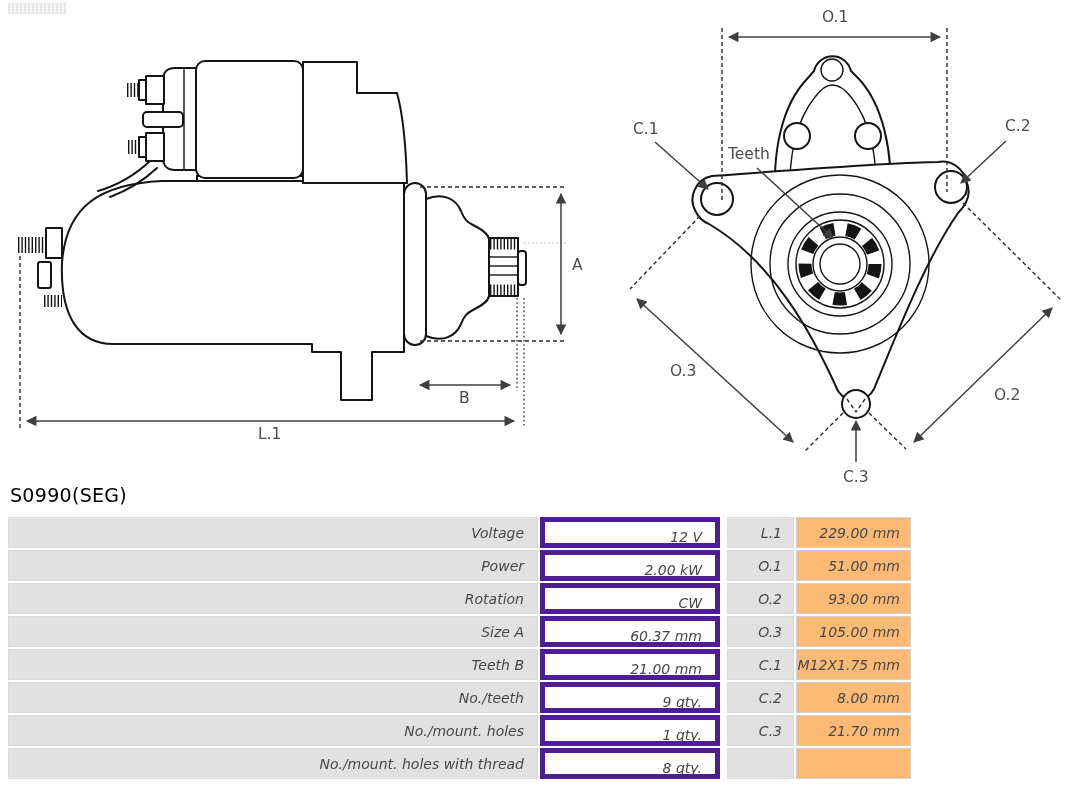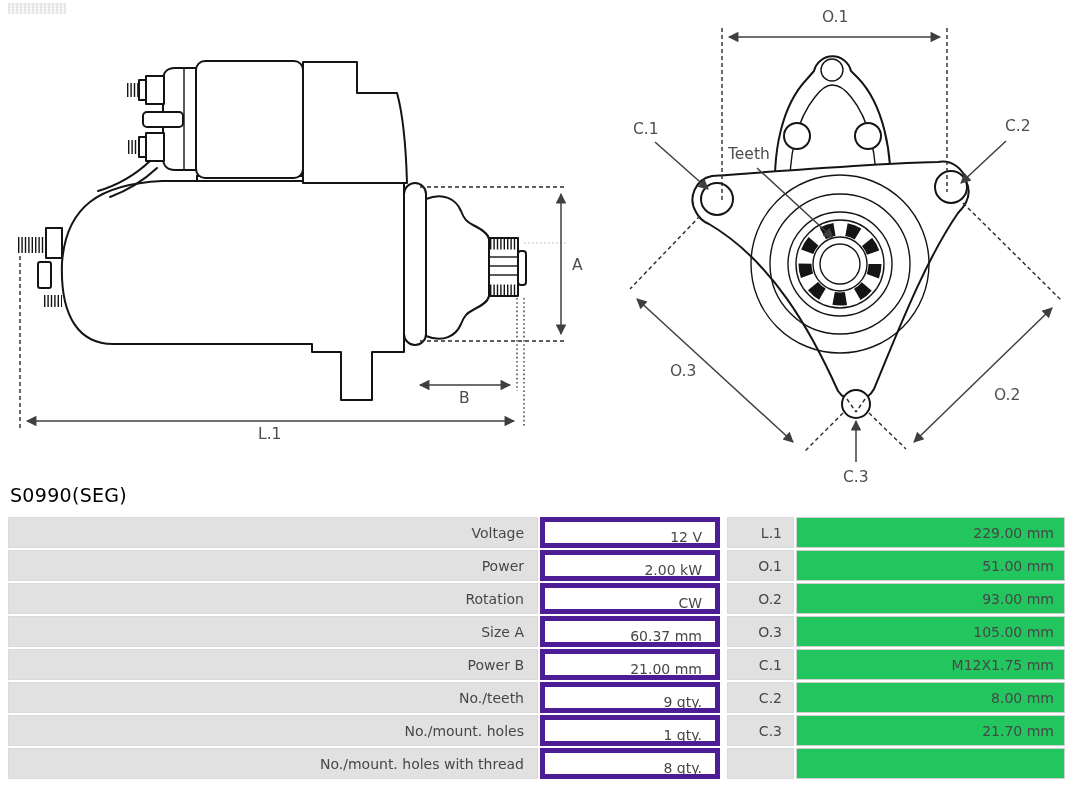--- a/index.html
+++ b/index.html
@@ -10,28 +10,28 @@
     background:
       repeating-linear-gradient(90deg,#c8d4e2 0 2px,transparent 2px 4px),
       repeating-linear-gradient(0deg,#f3e9d8 0 2px,transparent 2px 3px);
     filter:blur(.4px);}
   .diagram{position:absolute;top:0;}
   #svg-side{left:0;}
   #svg-front{left:598px;}
   .part-number{position:absolute;left:10px;top:484px;font-size:19px;color:#000000;
     letter-spacing:.3px;}
   
-  .spec-table{position:absolute;left:8px;top:517px;width:1057px;}
+  .spec-table{position:absolute;left:8px;top:517px;width:903px;font-style:italic;}
   .trow{display:grid;grid-template-columns:530px 180px 72px 1fr;gap:2px;margin-bottom:2px;}
   .cell{height:31px;line-height:31px;font-size:14px;color:#474747;box-sizing:border-box;
     text-align:right;white-space:nowrap;overflow:hidden;}
   .cell.lbl {background:#e1e1e1;border:1px solid #dadada;padding-right:13px;}
   .cell.val {background:#fff;border:5px solid #4c1d95;padding-right:13px;}
   .cell.code{background:#e1e1e1;border:1px solid #dadada;padding-right:11px;margin-left:5px;}
-  .cell.val2{background:#22c55e;border:1px solid #cfcfcf;padding-right:10px;}
+  .cell.val2{background:#fdba74;border:1px solid #cfcfcf;padding-right:10px;}
   
   text.dim{font-size:15.5px;fill:#4d4d4d;}
   .part  {fill:#fff;stroke:#141414;stroke-width:2;stroke-linejoin:round;}
   .partln{fill:none;stroke:#141414;stroke-width:2;stroke-linecap:round;}
   .thin  {fill:none;stroke:#141414;stroke-width:1.4;}
   .dimln {fill:none;stroke:#3f3f3f;stroke-width:1.5;}
   .dash  {fill:none;stroke:#2a2a2a;stroke-width:1.4;stroke-dasharray:4 3;}
   .dots  {fill:none;stroke:#2a2a2a;stroke-width:1.3;stroke-dasharray:1.6 2.6;}
   .faint {fill:none;stroke:#b5b5b5;stroke-width:1;stroke-dasharray:1.5 2.5;}
   .hatch {fill:none;stroke:#141414;stroke-dasharray:1.4 2;}
@@ -182,21 +182,21 @@
     </div>
 
     <div class="trow">
       <div class="cell lbl">Size A</div>
       <div class="cell val">60.37 mm</div>
       <div class="cell code">O.3</div>
       <div class="cell val2">105.00 mm</div>
     </div>
 
     <div class="trow">
-      <div class="cell lbl">Power B</div>
+      <div class="cell lbl">Teeth B</div>
       <div class="cell val">21.00 mm</div>
       <div class="cell code">C.1</div>
       <div class="cell val2">M12X1.75 mm</div>
     </div>
 
     <div class="trow">
       <div class="cell lbl">No./teeth</div>
       <div class="cell val">9 qty.</div>
       <div class="cell code">C.2</div>
       <div class="cell val2">8.00 mm</div>

